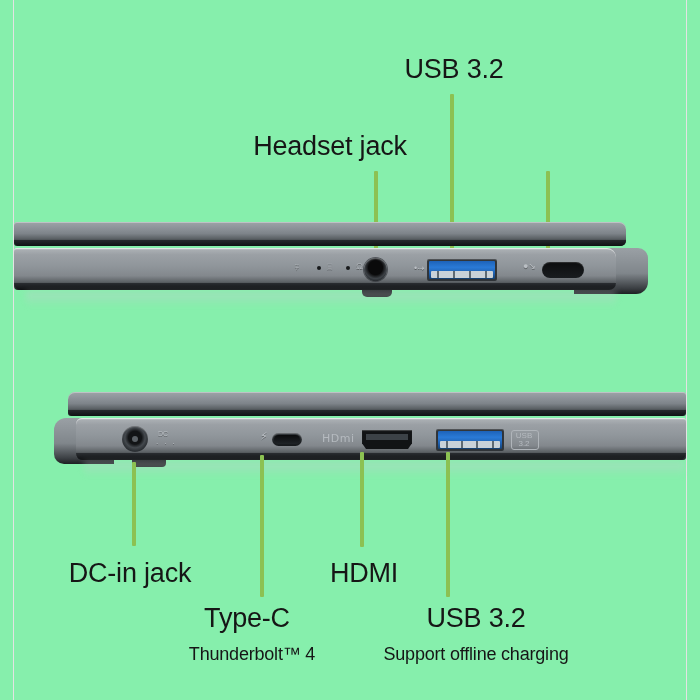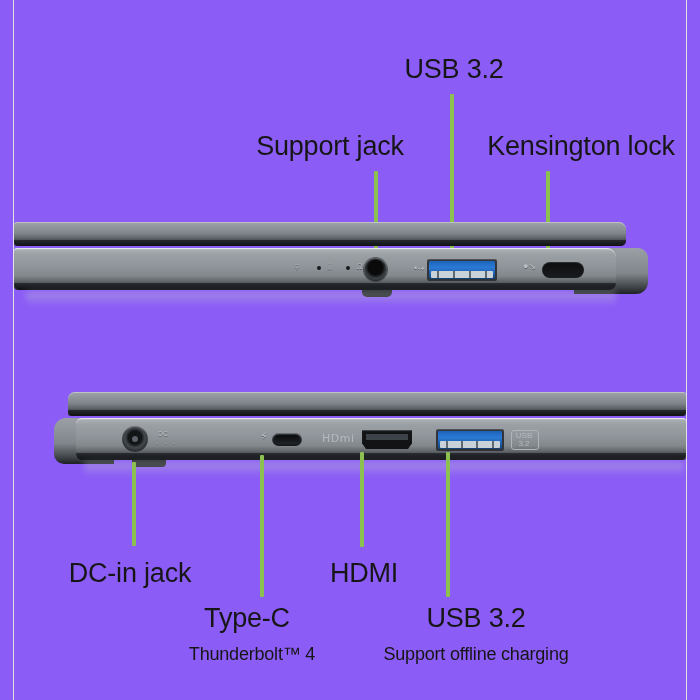--- a/index.html
+++ b/index.html
@@ -10,21 +10,21 @@
   }
   body {
     font-family: "Liberation Sans", "DejaVu Sans", sans-serif;
     -webkit-font-smoothing: antialiased;
   }
 
   #stage {
     position: relative;
     width: 700px;
     height: 700px;
-    background: #8b5cf6;
+    background: #86efac;
     overflow: hidden;
   }
 
   
   .frame-line {
     position: absolute;
     top: 0;
     width: 1px;
     height: 700px;
     background: #e3e3e3;
@@ -277,23 +277,22 @@
 </head>
 <body>
 
 <div id="stage">
 
   <div class="frame-line left"></div>
   <div class="frame-line right"></div>
 
   <div class="label primary center" style="left:454px; top:54px;">USB 3.2</div>
 
-  <div class="label primary center" style="left:330px; top:131px;">Support jack</div>
-
-  <div class="label primary center" style="left:581px; top:131px;">Kensington lock</div>
+  <div class="label primary center" style="left:330px; top:131px;">Headset jack</div>
+
 
   <div class="leader" style="left:452px; top:94px;  height:175px; background:#8CC152;"></div>
   <div class="leader" style="left:376px; top:171px; height:98px;  background:#8CC152;"></div>
   <div class="leader" style="left:548px; top:171px; height:104px; background:#8CC152;"></div>
 
   <div class="laptop" style="left:14px; top:222px; width:628px;">
 
     <div class="lid" style="width:612px; top:0;"></div>
 
     <div class="corner-taper" style="left:560px; top:26px; width:74px; height:46px;"></div>

